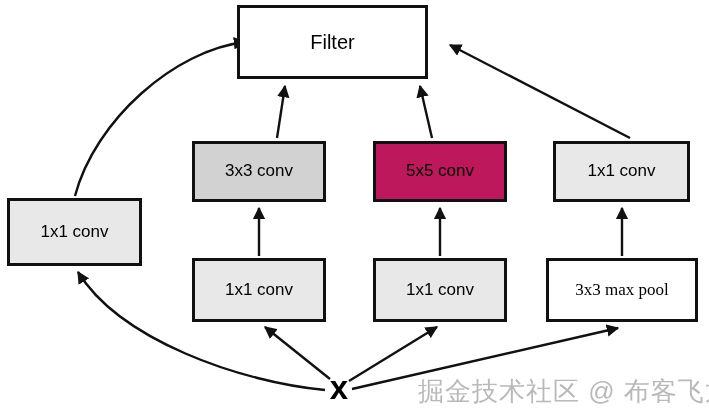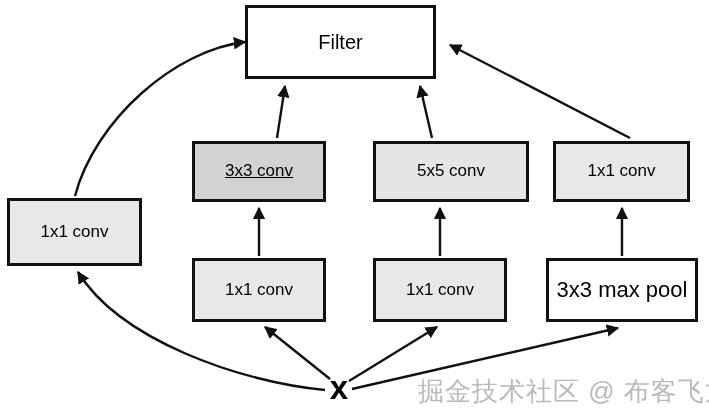--- a/index.html
+++ b/index.html
@@ -42,21 +42,20 @@
   }
 
   
   #node-filter-concat {
     left: 251px; top: 5px; width: 191px; height: 74px;
     font-size: 20px;
   }
   #node-conv3x3 {
     left: 192px; top: 141px; width: 134px; height: 61px;
     font-size: 17px;
-    text-decoration: underline;
   }
   #node-conv5x5 {
     left: 373px; top: 141px; width: 134px; height: 61px;
     font-size: 17px;
   }
   #node-conv1x1-right {
     left: 553px; top: 141px; width: 137px; height: 61px;
     font-size: 17px;
   }
   #node-conv1x1-left {
@@ -66,21 +65,22 @@
   #node-conv1x1-b1 {
     left: 192px; top: 258px; width: 134px; height: 64px;
     font-size: 17px;
   }
   #node-conv1x1-b2 {
     left: 373px; top: 258px; width: 134px; height: 64px;
     font-size: 17px;
   }
   #node-maxpool {
     left: 546px; top: 258px; width: 152px; height: 64px;
-    font-size: 22px;
+    font-size: 17px;
+    font-family: Liberation Serif, serif;
   }
 
   #input-x {
     position: absolute;
     left: 322px;
     top: 368px;
     width: 34px;
     height: 40px;
     display: flex;
     align-items: center;
@@ -135,31 +135,31 @@
       <path d="M 277 138 L 285 86"></path>
 
       <path d="M 432 138 L 420 86"></path>
 
       <path d="M 630 138 L 450 45"></path>
     </g>
   </svg>
 
   <div id="watermark" style="color: rgb(185, 185, 185);">掘金技术社区 @ 布客飞龙</div>
 
-  <div class="node" id="node-filter-concat" style="left: 245px; top: 5px; width: 191px; height: 74px; background: rgb(255, 255, 255); border-color: rgb(17, 17, 17);">
+  <div class="node" id="node-filter-concat" style="left: 237px; top: 5px; width: 191px; height: 74px; background: rgb(255, 255, 255); border-color: rgb(17, 17, 17);">
     <span class="node-label">
       <span>Filter</span><br>
     </span>
   </div>
 
   <div class="node" id="node-conv3x3" style="left: 192px; top: 141px; width: 134px; height: 61px; background: rgb(210, 210, 210); border-color: rgb(17, 17, 17);">
     <span class="node-label">3x3 conv</span>
   </div>
 
-  <div class="node" id="node-conv5x5" style="left: 373px; top: 141px; width: 156px; height: 61px; background: #e5e5e5; border-color: rgb(17, 17, 17);">
+  <div class="node" id="node-conv5x5" style="left: 373px; top: 141px; width: 134px; height: 61px; background: #be185d; border-color: rgb(17, 17, 17);">
     <span class="node-label">5x5 conv</span>
   </div>
 
   <div class="node" id="node-conv1x1-right" style="left: 553px; top: 141px; width: 137px; height: 61px; background: rgb(232, 232, 232); border-color: rgb(17, 17, 17);">
     <span class="node-label">1x1 conv</span>
   </div>
 
   <div class="node" id="node-conv1x1-left" style="left: 7px; top: 198px; width: 135px; height: 68px; background: rgb(232, 232, 232); border-color: rgb(17, 17, 17);">
     <span class="node-label">1x1 conv</span>
   </div>

